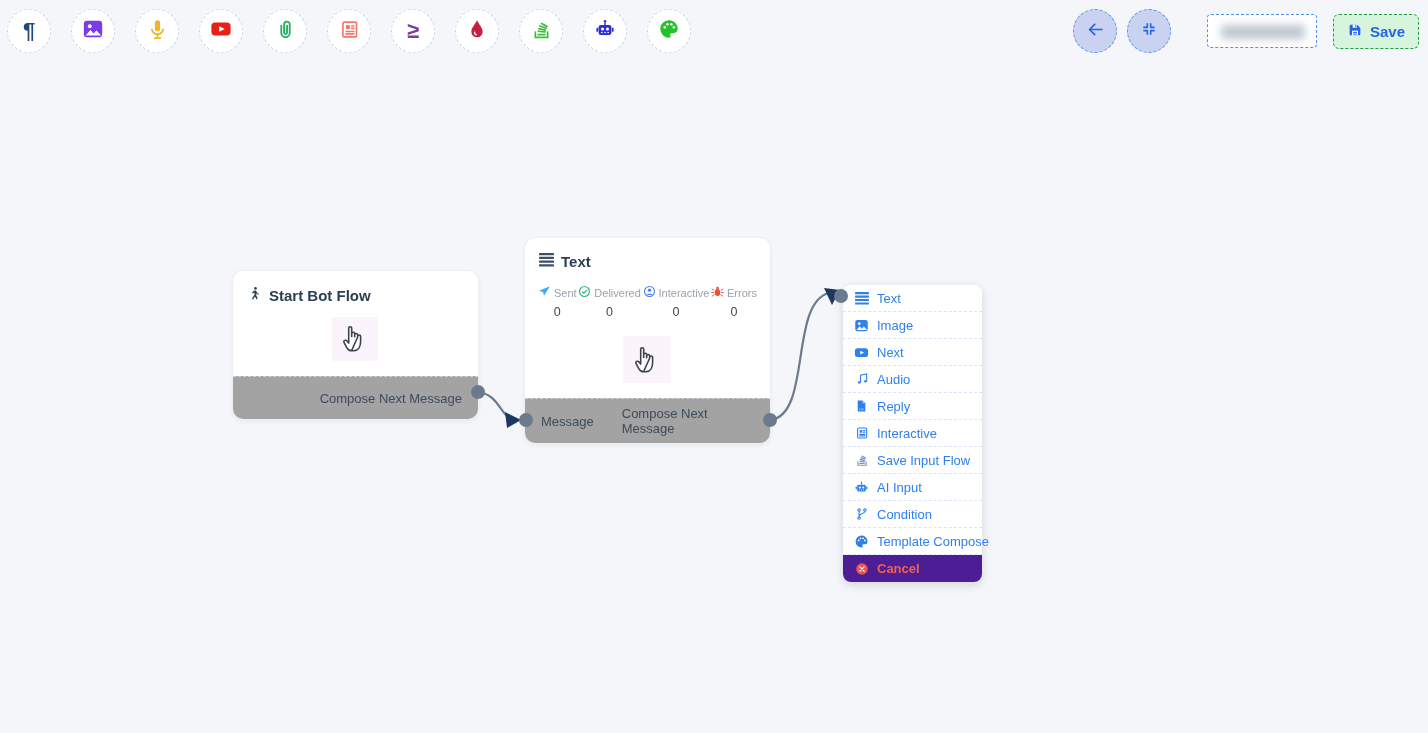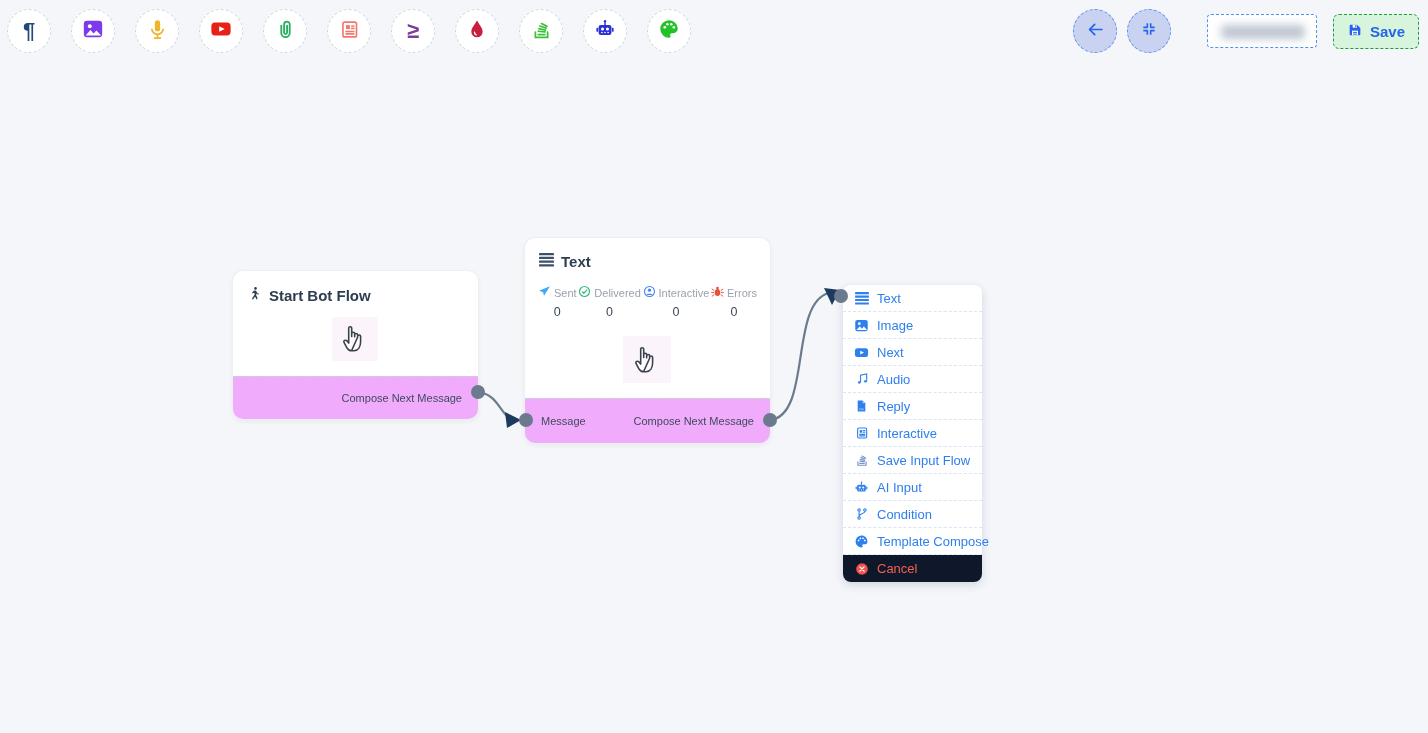--- a/index.html
+++ b/index.html
@@ -57,43 +57,44 @@
   }
   .stats { display:flex; justify-content:space-between; padding:15px 13px 0 13px; }
   .stat { display:flex; flex-direction:column; align-items:center; }
   .stat-label { display:flex; align-items:center; gap:3px; font-size:11px; color:#9aa2ac; white-space:nowrap; }
   .stat-value { font-size:12.5px; color:#3c4858; margin-top:5px; }
   .hover-pad { position:absolute; background:#fbf4fa; display:flex; align-items:center; justify-content:center; }
   #start-node .hover-pad { left:99px; top:46px; width:46px; height:44px; }
   #text-node  .hover-pad { left:98px; top:98px; width:48px; height:47px; }
   .node-footer {
     position:absolute; left:0; right:0; bottom:0;
-    background:#f0abfc; border-top:1px dashed #c9d2dc;
+    background:#a3a3a3; border-top:1px dashed #c9d2dc;
     border-radius:0 0 10px 10px;
-    display:flex; align-items:center; font-size:11px; color:#3f4b5a;
+    display:flex; align-items:center; font-size:13px; color:#3f4b5a;
   }
   #start-node .node-footer { height:43px; justify-content:flex-end; padding:0 16px; }
   #text-node  .node-footer { height:45px; justify-content:space-between; padding:0 16px;gap:28px; }
 
   
   .ctx-menu {
     position:absolute; left:843px; top:285px; width:139px;
     background:#ffffff; border-radius:8px;
     box-shadow:0 3px 10px rgba(30,50,90,.16);
     z-index:2;
   }
   .menu-item {
     height:27px; display:flex; align-items:center; gap:8px;
     padding:0 11px; font-size:13px; color:#2f80ed; cursor:pointer;
     border-bottom:1px dashed #d9e5f6; white-space:nowrap;
   }
   .menu-item:first-child { border-radius:8px 8px 0 0; }
   .menu-item.cancel {
-    border-bottom:none; background:#0f172a; color:#f0624d;
+    border-bottom:none; background:#4c1d95; color:#f0624d;
     border-radius:0 0 8px 8px;
+    font-weight:bold;
   }
   .mi-icon { width:15px; display:flex; align-items:center; justify-content:center; flex:0 0 15px; }
 
   
   .edges { position:absolute; left:0; top:0; z-index:3; pointer-events:none; }
 </style>
 </head>
 <body>
 
 <div class="toolbar">

